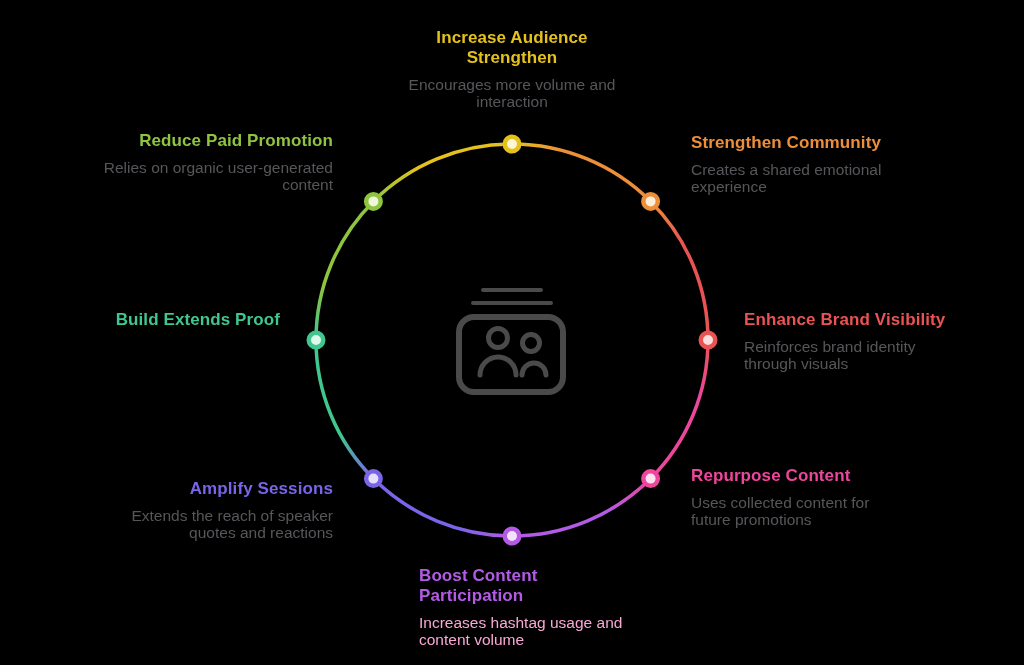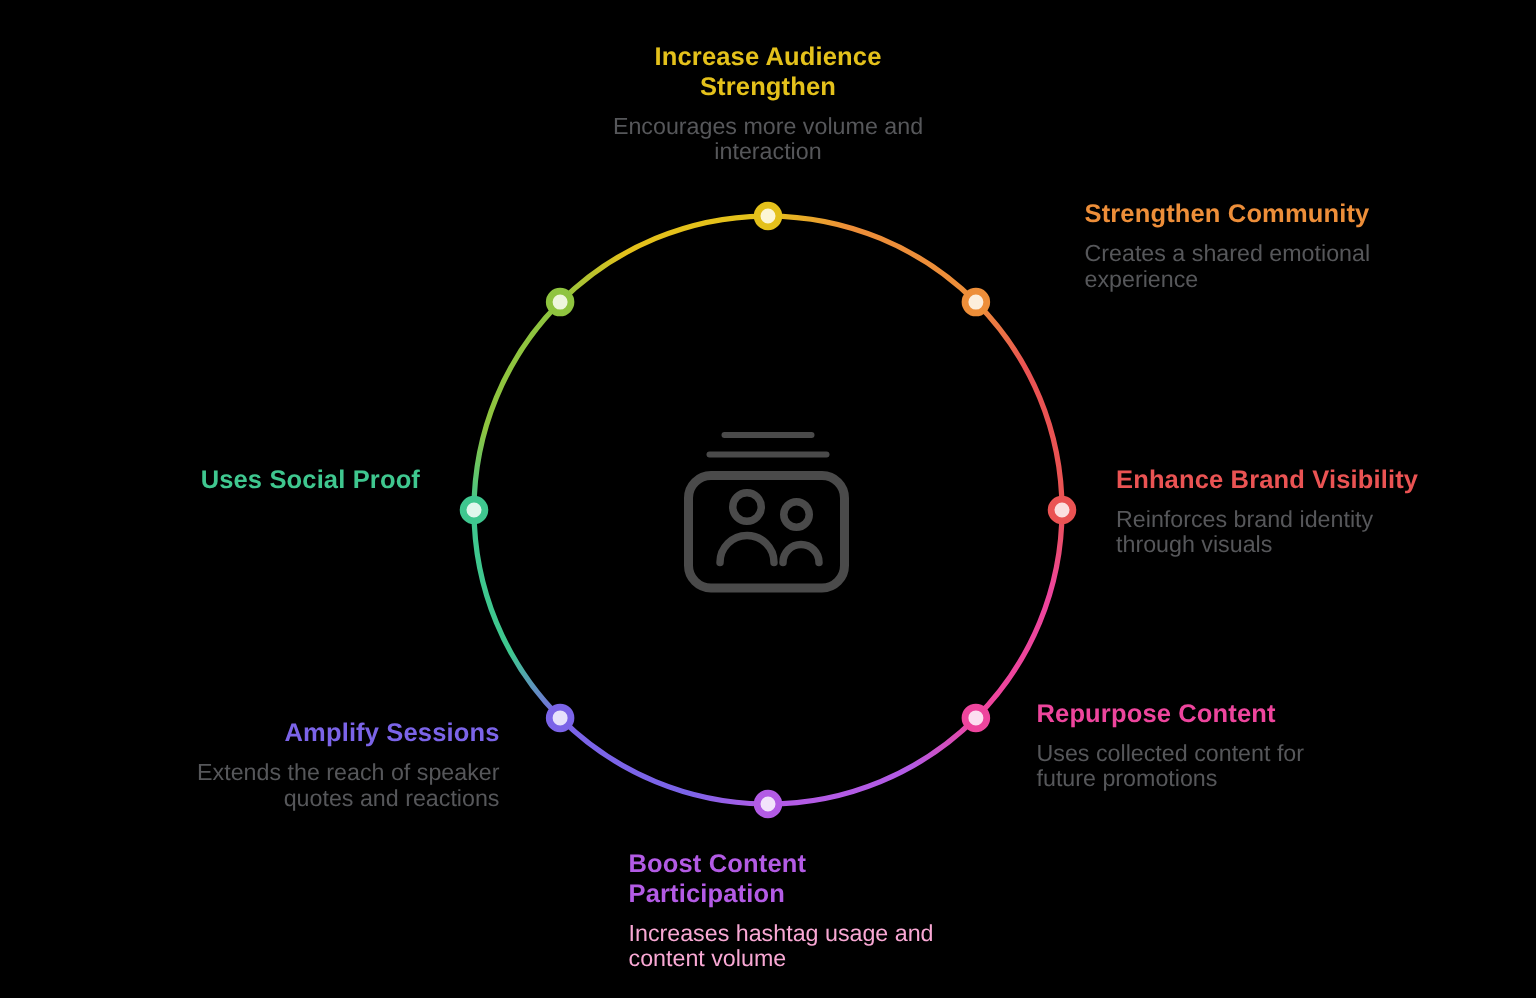--- a/index.html
+++ b/index.html
@@ -5,21 +5,21 @@
   html,body{margin:0;padding:0;background:#000;}
   .stage{
     position:relative;width:1024px;height:665px;overflow:hidden;
     background:#000;font-family:"Liberation Sans",sans-serif;
   }
   .ring-svg{position:absolute;left:0;top:0;}
   .node{position:absolute;}
   .node .title{font-size:17px;font-weight:bold;line-height:20px;letter-spacing:.1px;}
   .node .desc{font-size:15.5px;line-height:17px;margin-top:8px;}
   .pos-top{left:392px;top:28px;width:240px;text-align:center;}
-  .pos-top-right{left:691px;top:133px;width:250px;text-align:left;margin-left:32px;}
+  .pos-top-right{left:691px;top:133px;width:250px;text-align:left;}
   .pos-right{left:744px;top:310px;width:215px;text-align:left;}
   .pos-bottom-right{left:691px;top:466px;width:220px;text-align:left;}
   .pos-bottom{left:407px;top:566px;width:210px;text-align:left;margin-left:12px;}
   .pos-bottom-left{right:691px;top:479px;width:240px;text-align:right;}
   .pos-left{right:744px;top:310px;width:240px;text-align:right;}
   .pos-top-left{right:691px;top:131px;width:240px;text-align:right;}
 </style>
 </head>
 <body>
 
@@ -116,17 +116,21 @@
     <div class="title" style="color: rgb(179, 91, 229);">Boost Content Participation</div>
     <div class="desc" style="color: #f9a8d4;">Increases hashtag usage and content volume</div>
   </div>
 
   <div class="node pos-bottom-left">
     <div class="title" style="color: rgb(123, 100, 232);">Amplify Sessions</div>
     <div class="desc" style="color: rgb(86, 87, 90);">Extends the reach of speaker quotes and reactions</div>
   </div>
 
   <div class="node pos-left">
-    <div class="title" style="color: rgb(63, 199, 143);">Uses Social Proof</div>
+    <div class="title" style="color: rgb(63, 199, 143);">Build Extends Proof</div>
   </div>
 
+  <div class="node pos-top-left">
+    <div class="title" style="color: rgb(143, 196, 63);">Reduce Paid Promotion</div>
+    <div class="desc" style="color: rgb(86, 87, 90);">Relies on organic user-generated content</div>
+  </div>
 
 </div>
 
 </body></html>

